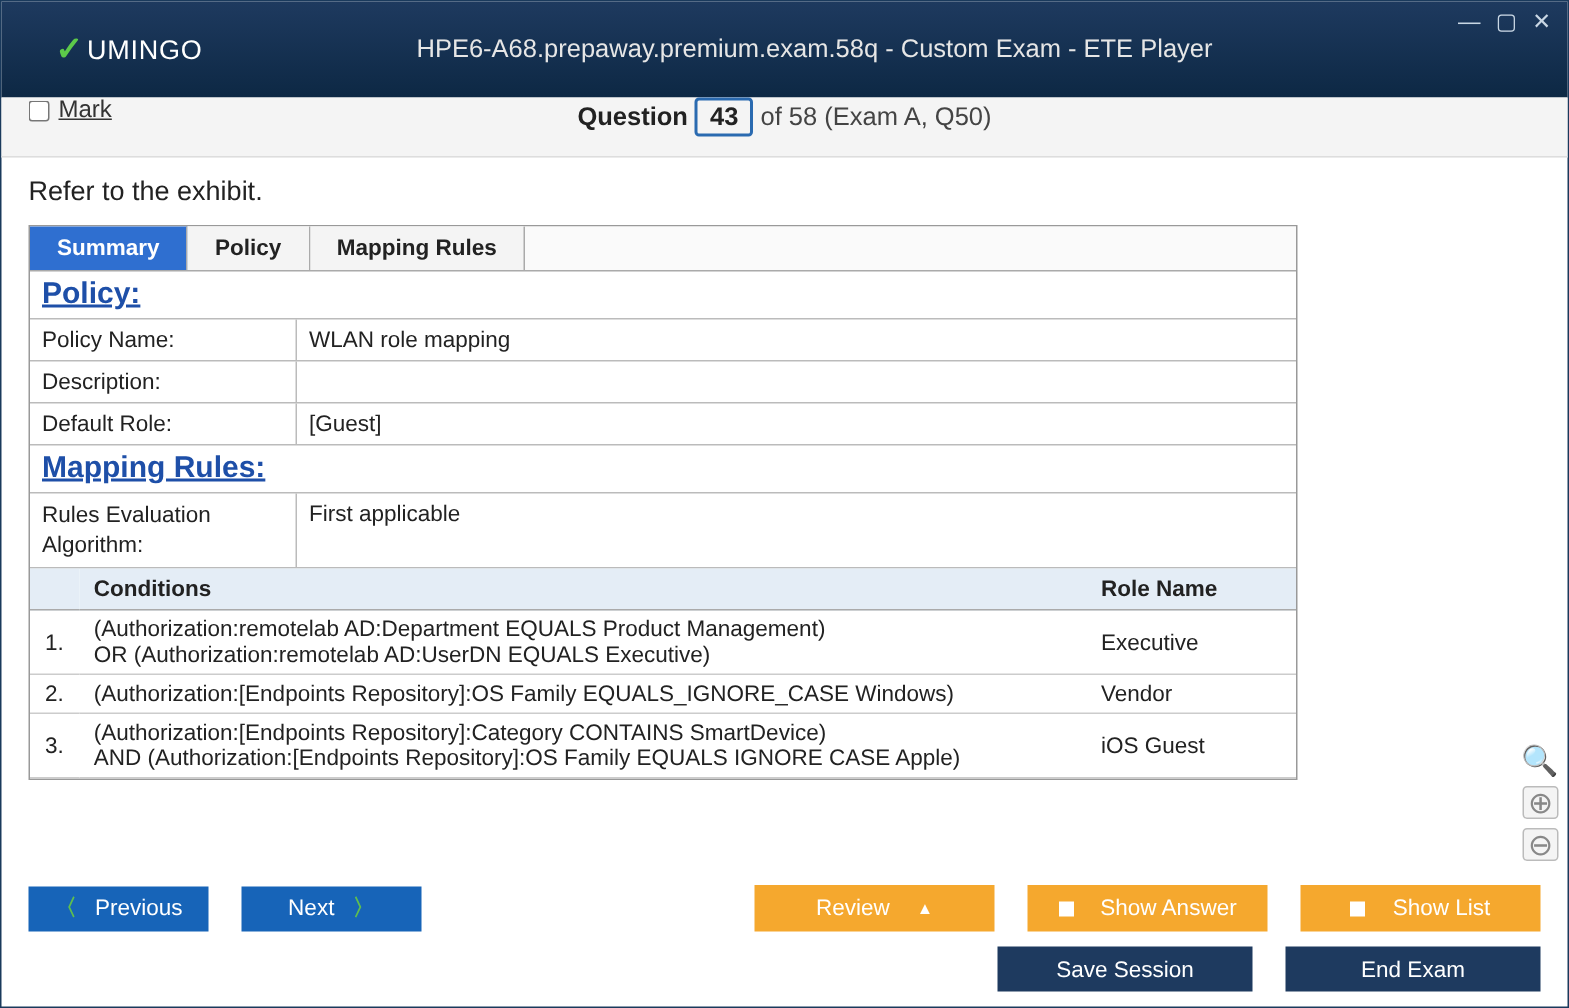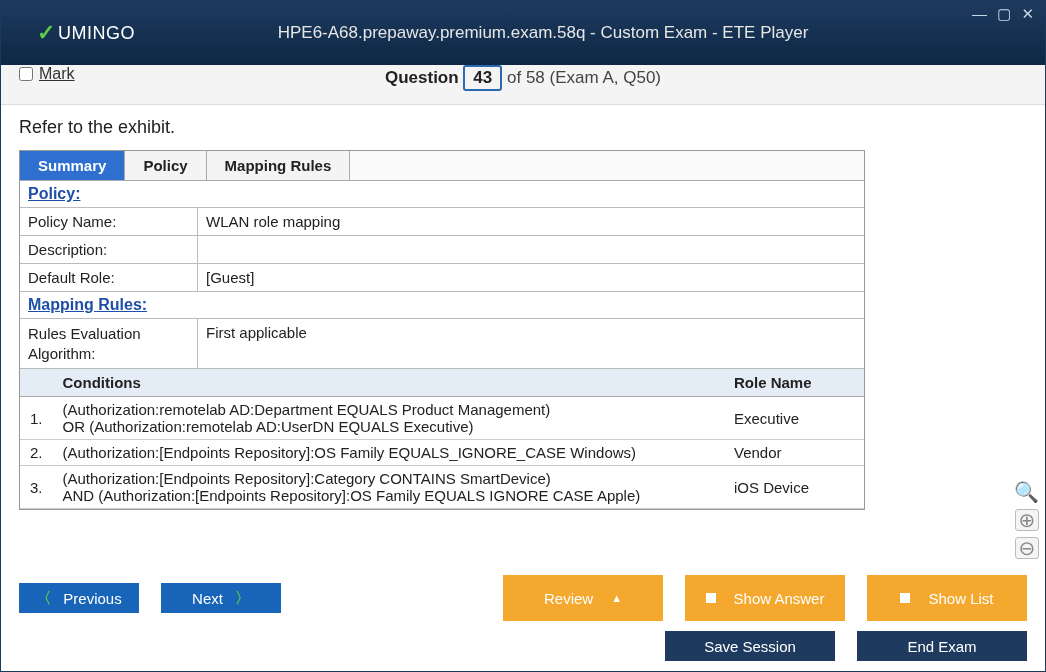--- a/index.html
+++ b/index.html
@@ -124,21 +124,21 @@
   }
   .etab.active {
     background: #2f6fd0;
     color: #fff;
   }
   .secthead {
     color: #1e4fa8;
     font-weight: 700;
     text-decoration: underline;
     padding: 4px 8px;
-    font-size: 16px;
+    font-size: 20px;
     border-bottom: 1px solid #bbb;
   }
   .frow {
     display: grid;
     grid-template-columns: 178px 1fr;
     border-bottom: 1px solid #bbb;
   }
   .frow > div {
     padding: 5px 8px;
   }
@@ -198,21 +198,21 @@
     align-items: center;
     justify-content: center;
     gap: 12px;
     cursor: pointer;
   }
   .navbtn .chev { color: #5fbf4e; font-weight: bold; }
   .obtn {
     background: #f5a82e;
     color: #fff;
     border: none;
-    height: 46px;
+    height: 31px;
     font-size: 15px;
     display: inline-flex;
     align-items: center;
     justify-content: center;
     gap: 18px;
     cursor: pointer;
   }
   .review { width: 160px; margin-left: auto; }
   .review .up { font-size: 11px; }
   .showans { width: 160px; }
@@ -295,21 +295,21 @@
         </tr>
         <tr>
           <td class="num">2.</td>
           <td>(Authorization:[Endpoints Repository]:OS Family EQUALS_IGNORE_CASE Windows)</td>
           <td class="rn">Vendor</td>
         </tr>
         <tr>
           <td class="num">3.</td>
           <td style="white-space:pre-line">(Authorization:[Endpoints Repository]:Category CONTAINS SmartDevice)
 AND (Authorization:[Endpoints Repository]:OS Family EQUALS  IGNORE  CASE Apple)</td>
-          <td class="rn">iOS Device</td>
+          <td class="rn">iOS Guest</td>
         </tr>
       </tbody>
         </table>
     </div>
 
     <div class="sidezoom">
       <span class="mag">🔍</span>
       <span>⊕</span>
       <span>⊖</span>
     </div>

